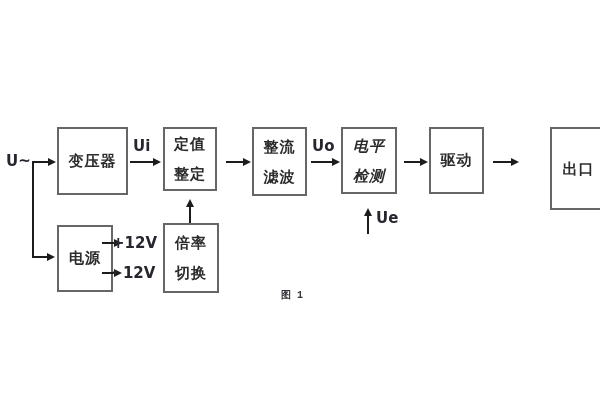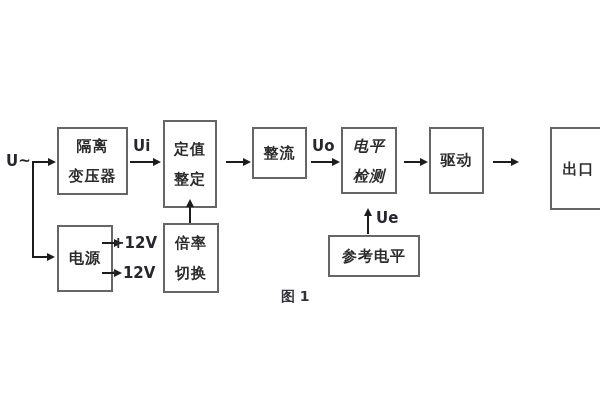--- a/index.html
+++ b/index.html
@@ -12,21 +12,21 @@
     border:2px solid #666666; background:#ffffff;
     display:flex; flex-direction:column; align-items:center; justify-content:center;
     font-size:15px; font-weight:600; letter-spacing:1px; text-align:center;
   }
   .box span { display:block; height:30px; line-height:30px; white-space:nowrap; }
   .box.single span { height:auto; line-height:normal; }
   .lbl {
     position:absolute; font-size:15px; font-weight:600;
     white-space:nowrap; color:#26262e;
   }
-  .caption { position:absolute; font-size:14px; font-weight:600; color:#33333a; }
+  .caption { position:absolute; font-size:10px; font-weight:600; color:#33333a;font-family:Liberation Mono, monospace; }
   
   .arr-r { position:absolute; height:2px; background:#1c1c1c; }
   .arr-r::after {
     content:""; position:absolute; right:-8px; top:-3px;
     border-left:8px solid #1c1c1c; border-top:4px solid transparent; border-bottom:4px solid transparent;
   }
   
   .arr-up { position:absolute; width:2px; background:#1c1c1c; }
   .arr-up::after {
     content:""; position:absolute; top:-8px; left:-3px;
@@ -34,31 +34,31 @@
   }
   
   .vline { position:absolute; width:2px; background:#1c1c1c; }
 </style>
 </head>
 <body>
 
 <div class="canvas">
 
   <div class="box" style="left:57px; top:127px; width:71px; height:68px;">
-    <span>隔离</span>
     <span>变压器</span>
   </div>
 
-  <div class="box" style="left:163px; top:120px; width:54px; height:88px;">
+  <div class="box" style="left:163px; top:127px; width:54px; height:64px;">
     <span>定值</span>
     <span>整定</span>
   </div>
 
-  <div class="box" style="left:252px; top:127px; width:55px; height:52px;">
+  <div class="box" style="left:252px; top:127px; width:55px; height:69px;">
     <span>整流</span>
+    <span>滤波</span>
   </div>
 
   <div class="box" style="left:341px; top:127px; width:56px; height:67px;font-style:italic;">
     <span>电平</span>
     <span>检测</span>
   </div>
 
   <div class="box single" style="left:429px; top:127px; width:55px; height:67px;">
     <span>驱动</span>
   </div>
@@ -69,23 +69,20 @@
 
   <div class="box single" style="left:57px; top:225px; width:56px; height:67px;">
     <span>电源</span>
   </div>
 
   <div class="box" style="left:163px; top:223px; width:56px; height:70px;">
     <span>倍率</span>
     <span>切换</span>
   </div>
 
-  <div class="box single" style="left:328px; top:235px; width:92px; height:42px;">
-    <span>参考电平</span>
-  </div>
 
   <div class="vline" style="left:32px;  top:161px; height:97px;"></div>
   <div class="arr-r" style="left:33px;  top:161px; width:15px;"></div>
   <div class="arr-r" style="left:33px;  top:256px; width:14px;"></div>
   <div class="arr-r" style="left:130px; top:161px; width:23px;"></div>
   <div class="arr-r" style="left:226px; top:161px; width:17px;"></div>
   <div class="arr-r" style="left:311px; top:161px; width:21px;"></div>
   <div class="arr-r" style="left:404px; top:161px; width:16px;"></div>
   <div class="arr-r" style="left:493px; top:161px; width:18px;"></div>
   <div class="arr-r" style="left:102px; top:242px; width:12px;"></div>

